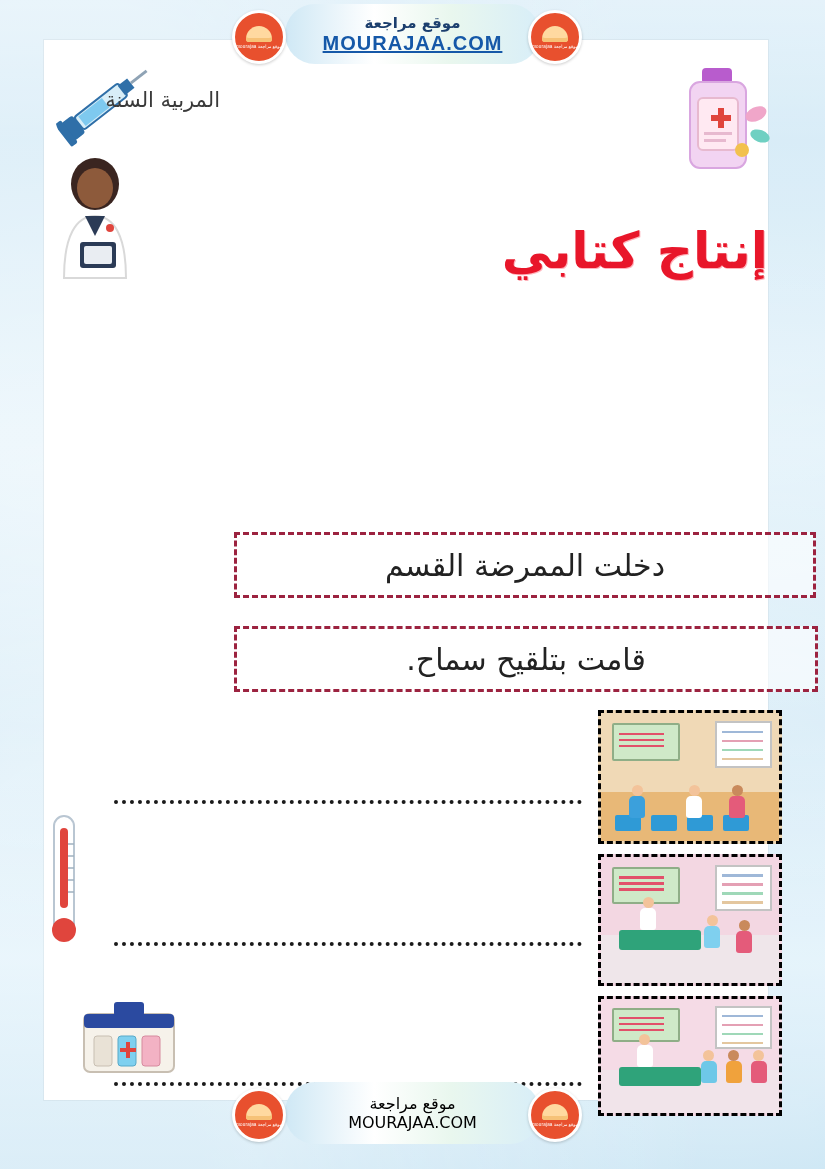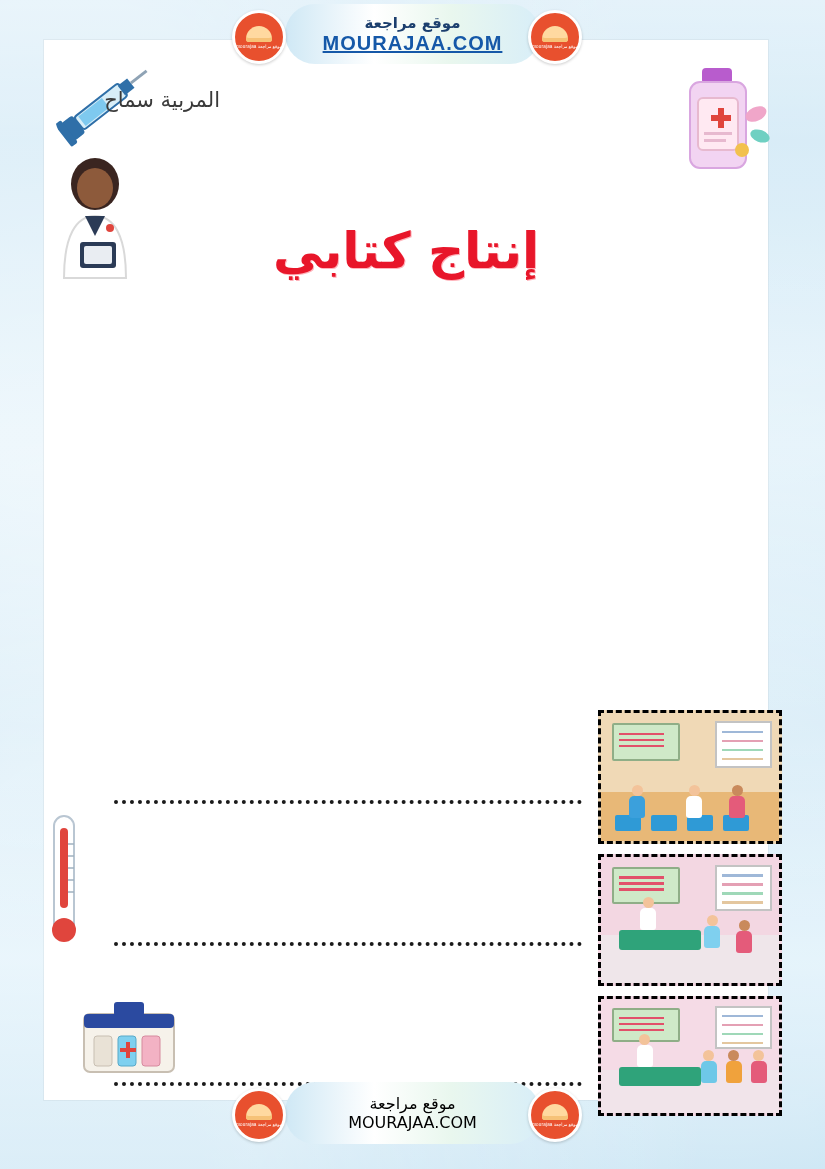--- a/index.html
+++ b/index.html
@@ -85,21 +85,21 @@
     right:548px;top:48px;
     font-size:21px;color:#3a3a3a;
   }
   .title1{
     position:absolute;z-index:25;left:0;right:0;top:78px;
     text-align:center;font-size:62px;font-weight:700;color:#e8162a;
     text-shadow:1px 1px 0 #ffb3bb;
   }
   .title2{
     position:absolute;z-index:25;left:0;right:0;top:182px;
-    text-align:center;font-size:50px;font-weight:700;color:#e8162a;
+    font-size:50px;font-weight:700;color:#e8162a;
     text-shadow:1px 1px 0 #ffb3bb;
   }
   .instr{
     position:absolute;z-index:25;left:30px;right:30px;top:258px;
     text-align:center;font-size:31px;font-weight:700;color:#f59a1b;
     line-height:1.45;
   }
   
   .sbox{
     position:absolute;z-index:20;
@@ -185,24 +185,30 @@
   .kit{left:74px;top:980px;width:110px;height:110px;}
 </style>
 </head>
 <body>
 
 <div id="page">
 
   <div id="sheet">
 
 
-    <div class="hand-name">المربية سماح</div>
+    <div class="hand-name">المربية السنة</div>
 
     <div class="title2">إنتاج كتابي</div>
 
+    <div class="sbox s2">
+      <span>دخلت الممرضة القسم</span>
+    </div>
+    <div class="sbox s3">
+      <span>قامت بتلقيح سماح.</span>
+    </div>
 
     <div class="dots d1"></div>
     <div class="dots d2"></div>
     <div class="dots d3"></div>
 
     <div class="scene sc1">
       <div class="floor"></div>
       <div class="board"></div>
       <div class="chart"></div>
       <div class="desk-row">

